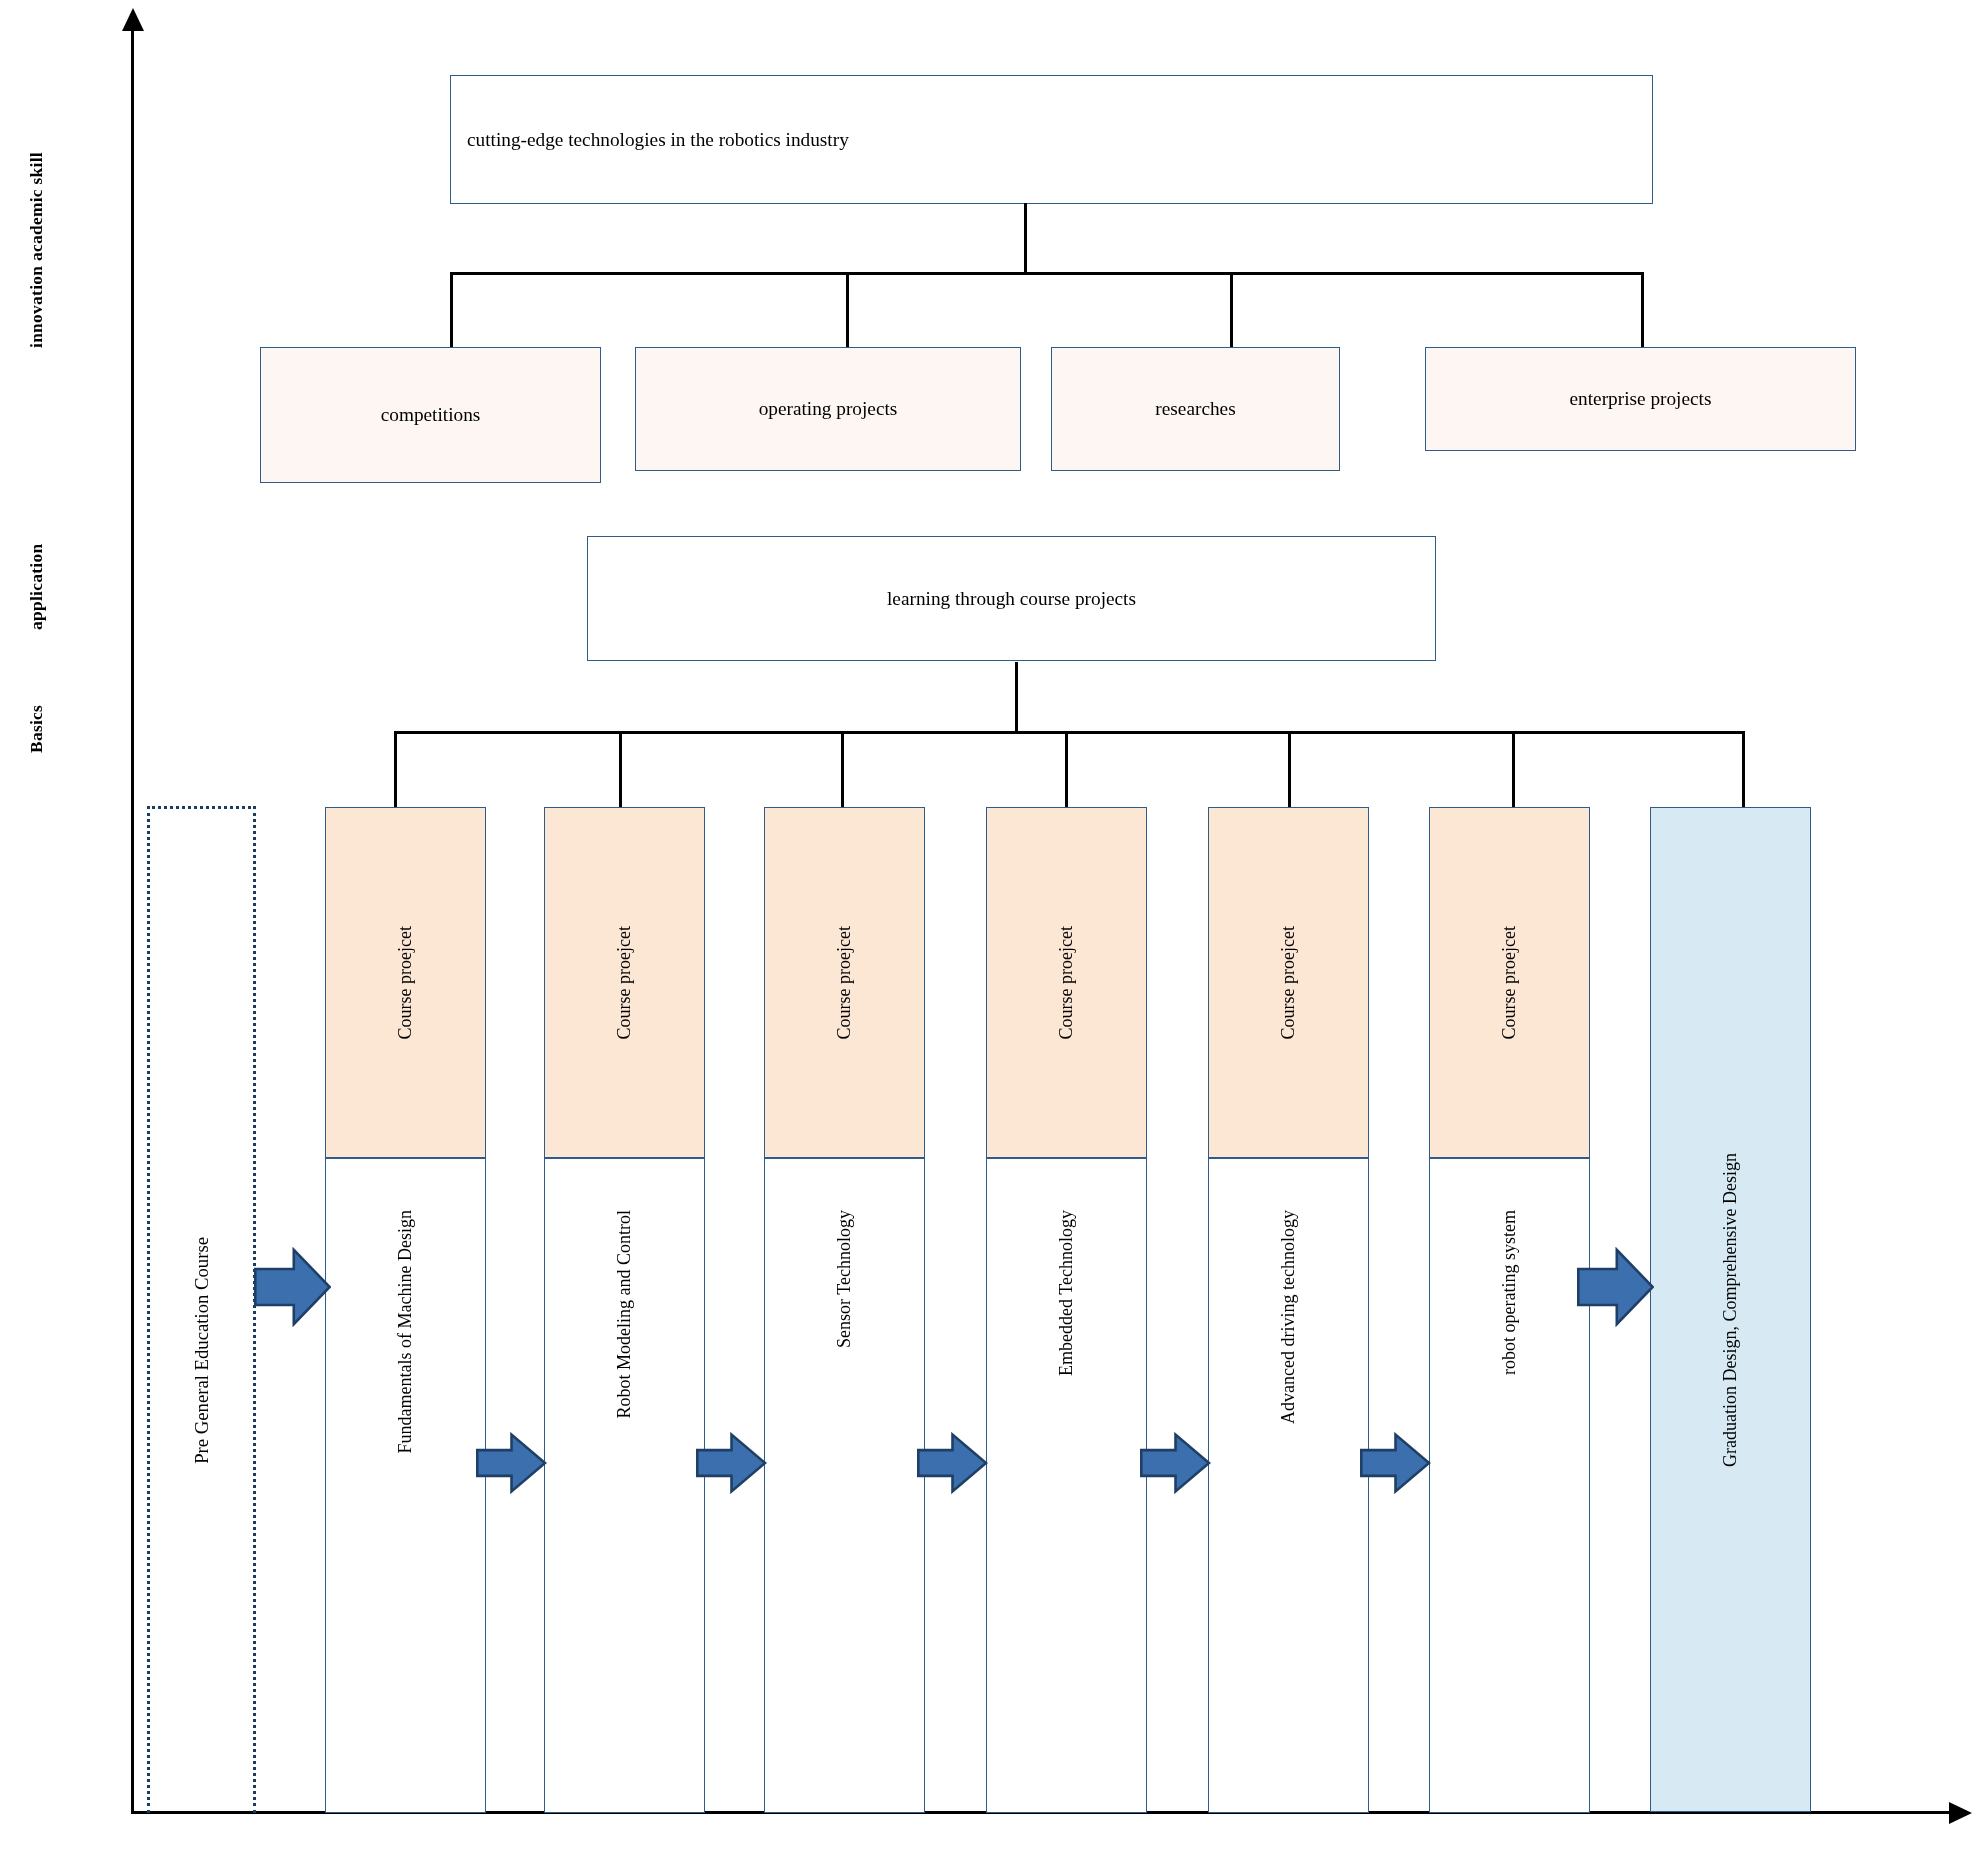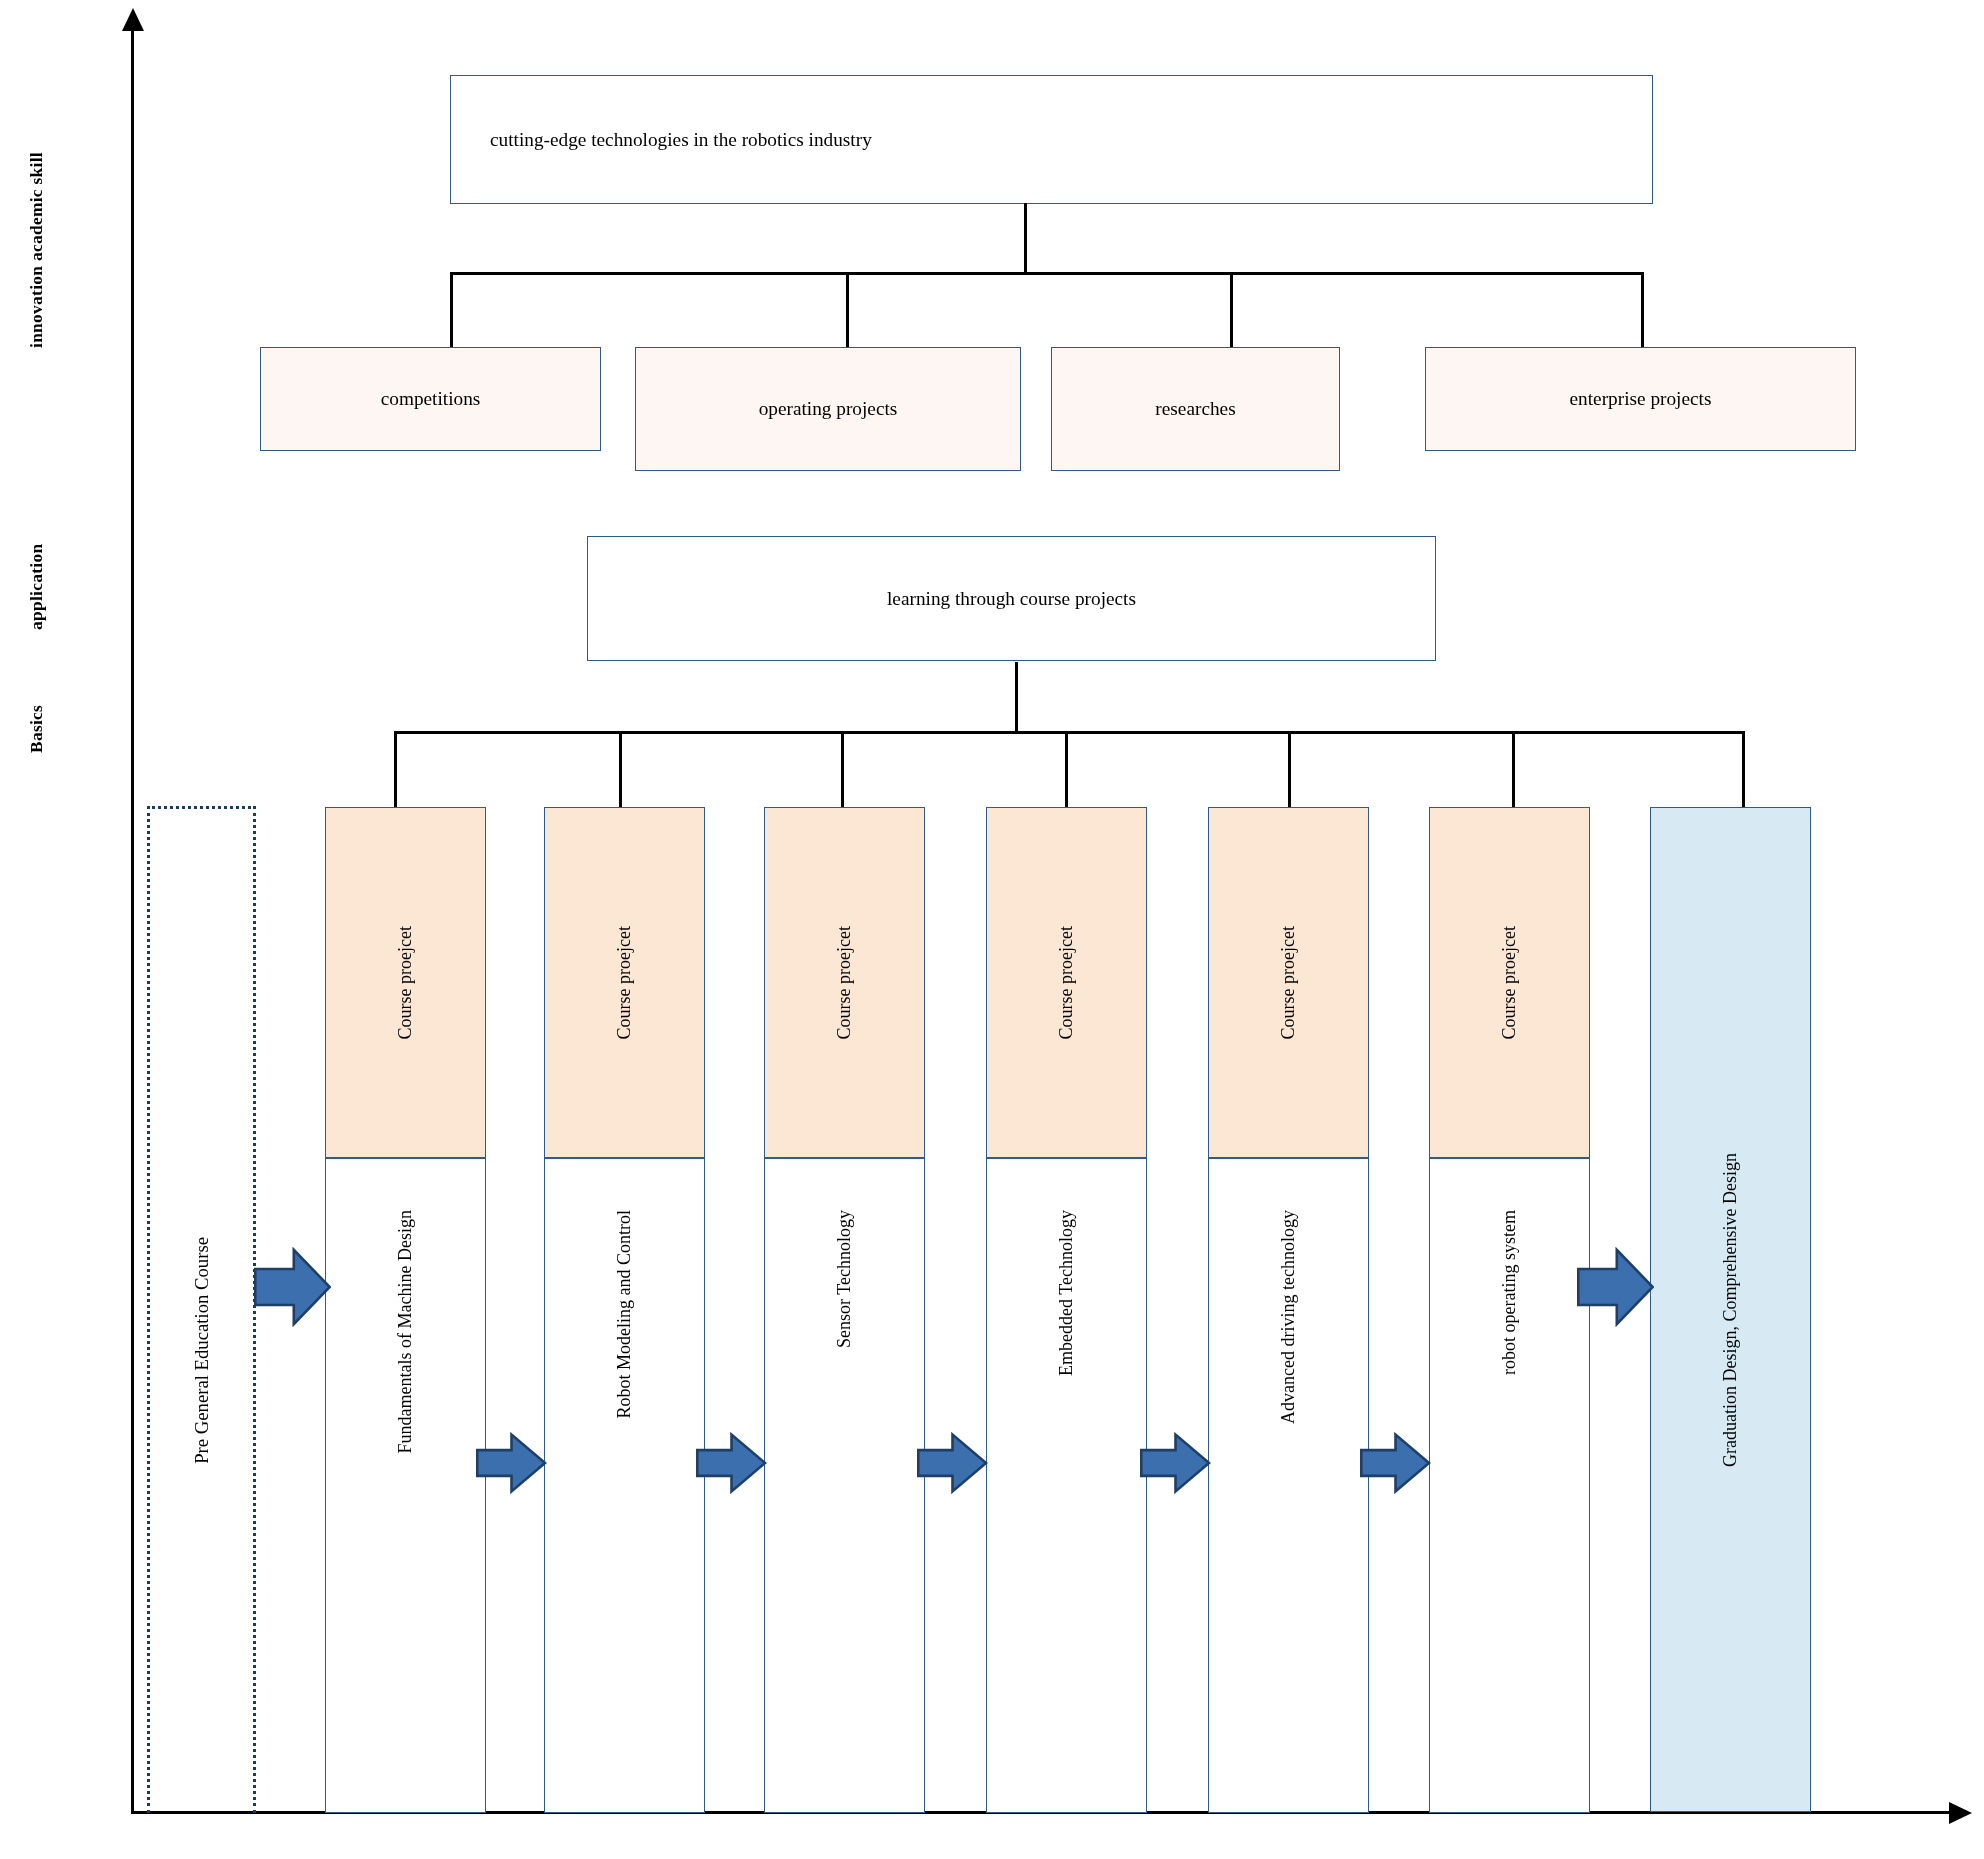--- a/index.html
+++ b/index.html
@@ -73,21 +73,21 @@
     box-sizing: border-box;
     display: flex;
     align-items: center;
     justify-content: center;
     font-size: 19.3px;
     color: #000000;
     background: #ffffff;
   }
   .box.top-wide {
     justify-content: flex-start;
-    padding-left: 39px;
+    padding-left: 16px;
   }
   .box.tier2 {
     background: #fdf6f2;
   }
   .vbox {
     position: absolute;
     border: 1.9px solid #2e5b8a;
     box-sizing: border-box;
   }
   .vbox .vlabel {
@@ -167,21 +167,21 @@
     <span>cutting-edge technologies in the robotics industry</span>
   </div>
 
   <div class="conn" style="left:1024px; top:203px; width:3.2px; height:71px;"></div>
   <div class="conn" style="left:450px; top:272px; width:1194px; height:3.2px;"></div>
   <div class="conn" style="left:450px; top:272px; width:3.2px; height:77px;"></div>
   <div class="conn" style="left:846px; top:272px; width:3.2px; height:77px;"></div>
   <div class="conn" style="left:1230px; top:272px; width:3.2px; height:77px;"></div>
   <div class="conn" style="left:1641px; top:272px; width:3.2px; height:77px;"></div>
 
-  <div class="box tier2" style="left:260px; top:347px; width:341px; height:104px;">
+  <div class="box tier2" style="left:260px; top:347px; width:341px; height:136px;">
     <span>competitions</span>
   </div>
   <div class="box tier2" style="left:635px; top:347px; width:386px; height:124px;">
     <span>operating projects</span>
   </div>
   <div class="box tier2" style="left:1051px; top:347px; width:289px; height:124px;">
     <span>researches</span>
   </div>
   <div class="box tier2" style="left:1425px; top:347px; width:431px; height:104px;">
     <span>enterprise projects</span>

